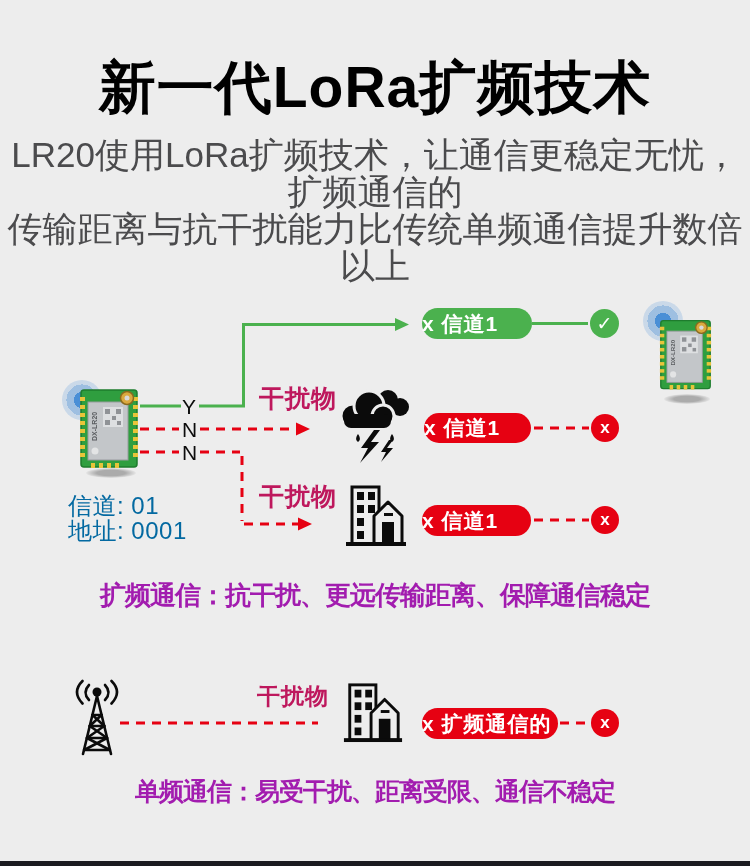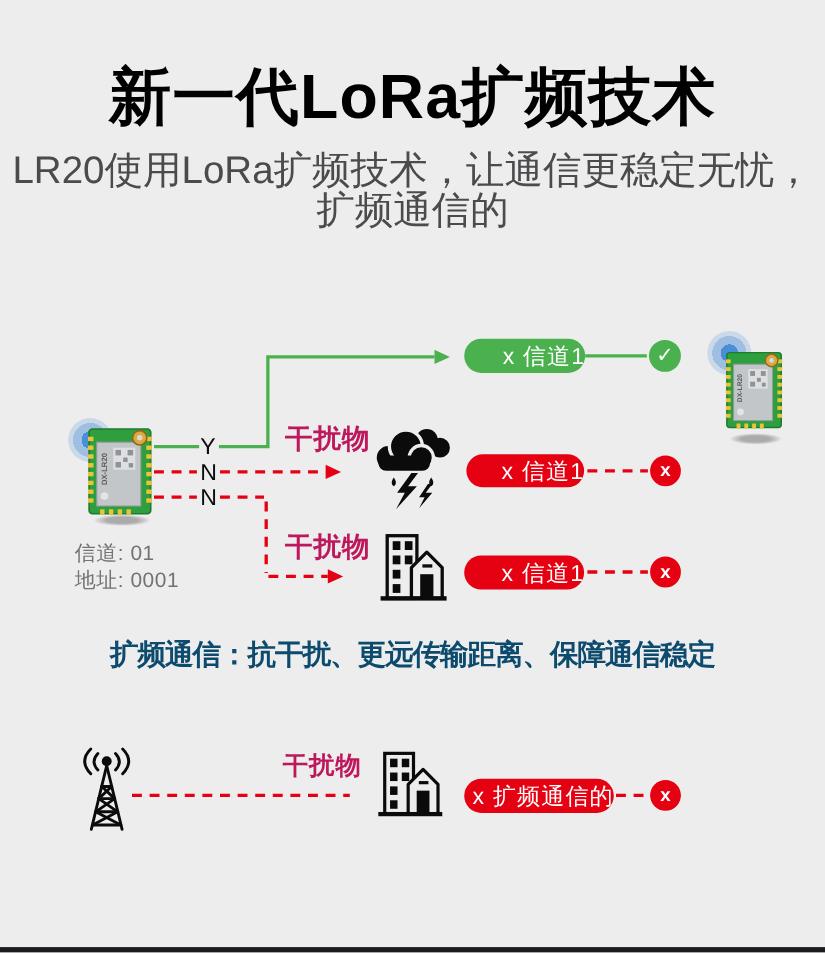--- a/index.html
+++ b/index.html
@@ -6,27 +6,27 @@
   body{background:#d8d8d8;}
   #page{
     position:relative;width:750px;height:866px;margin:0 auto;
     background:#ededed;overflow:hidden;
     font-family:"Liberation Sans","DejaVu Sans",sans-serif;
   }
   .abs{position:absolute;}
   .center-text{left:0;width:750px;text-align:center;}
   .title{top:50px;font-size:57px;font-weight:900;color:#000;letter-spacing:1px;}
   .subtitle{top:136px;font-size:35px;line-height:37px;color:#4b4b4d;font-weight:500;}
-  .summary{font-size:26px;font-weight:700;color:#0c4a6e;letter-spacing:-1px;}
+  .summary{font-size:26px;font-weight:700;color:#a21caf;letter-spacing:-1px;}
   .lbl-yn{font-size:21px;font-weight:500;color:#0c0c0c;}
   .lbl-interf{font-size:25px;font-weight:700;color:#be185d;letter-spacing:1px;}
-  .module-caption{font-size:19px;color:#737373;letter-spacing:.5px;}
+  .module-caption{font-size:24px;color:#0369a1;letter-spacing:.5px;}
   .badge{
-    height:31px;border-radius:17px;color:#fff;font-size:21px;font-weight:400;
-    display:flex;align-items:center;justify-content:flex-end;letter-spacing:1px;
+    height:31px;border-radius:17px;color:#fff;font-size:21px;font-weight:700;
+    display:flex;align-items:center;justify-content:flex-start;letter-spacing:1px;
   }
   .badge.green{background:#4bb14e;}
   .badge.red{background:#e60112;}
   .result-circle{
     width:29px;height:29px;border-radius:50%;color:#fff;
     display:flex;align-items:center;justify-content:center;
     font-weight:900;
   }
   .result-circle.green{background:#4bb14e;font-size:19px;}
   .result-circle.red{background:#e60112;font-size:17px;}
@@ -45,20 +45,21 @@
   .bottom-bar{left:0;bottom:0;width:750px;height:5px;background:#1b1b20;}
 </style>
 </head>
 <body>
 
 <div id="page">
 
   <div class="abs center-text title">新一代LoRa扩频技术</div>
   <div class="abs center-text subtitle">
     <div>LR20使用LoRa扩频技术，让通信更稳定无忧，扩频通信的</div>
+    <div>传输距离与抗干扰能力比传统单频通信提升数倍以上</div>
   </div>
 
   <svg class="abs" style="left:0;top:0;" width="750" height="866" viewBox="0 0 750 866">
     <g stroke="#4bb14e" stroke-width="3" fill="none">
       <path d="M140 406 H181"></path>
       <path d="M199 406 H243.5 V324.5 H395"></path>
       <path d="M532 323.5 H588"></path>
     </g>
     <polygon points="395,318 409,324.5 395,331" fill="#4bb14e"></polygon>
     <g stroke="#e60112" stroke-width="3" fill="none" stroke-dasharray="9 7">
@@ -268,15 +269,16 @@
     <rect x="2" y="60" width="60" height="4" fill="#0b0b0b"></rect>
   </svg>
 
   <div class="abs badge red" style="left:422px;top:708px;width:136px;">
     <span>x 扩频通信的</span>
   </div>
   <div class="abs result-circle red" style="left:591px;top:709px;width:28px;height:28px;">
     <span>x</span>
   </div>
 
+  <div class="abs center-text summary" style="top:775px;font-size:25px;">单频通信：易受干扰、距离受限、通信不稳定</div>
 
   <div class="abs bottom-bar"></div>
 </div>
 
 </body></html>

